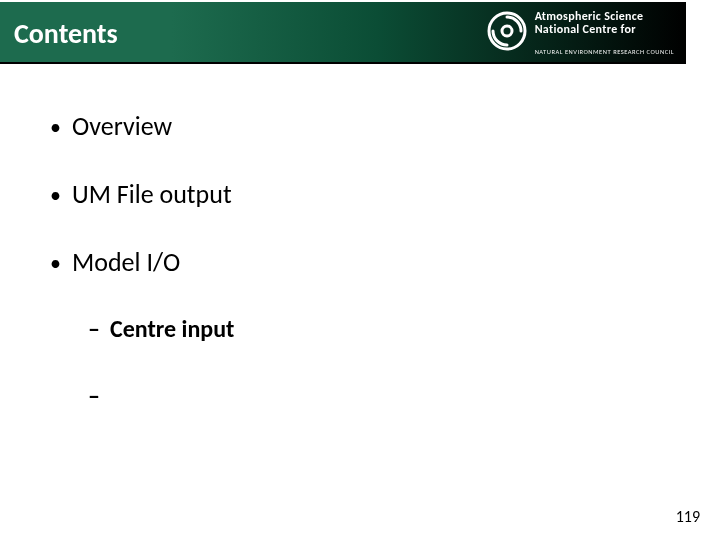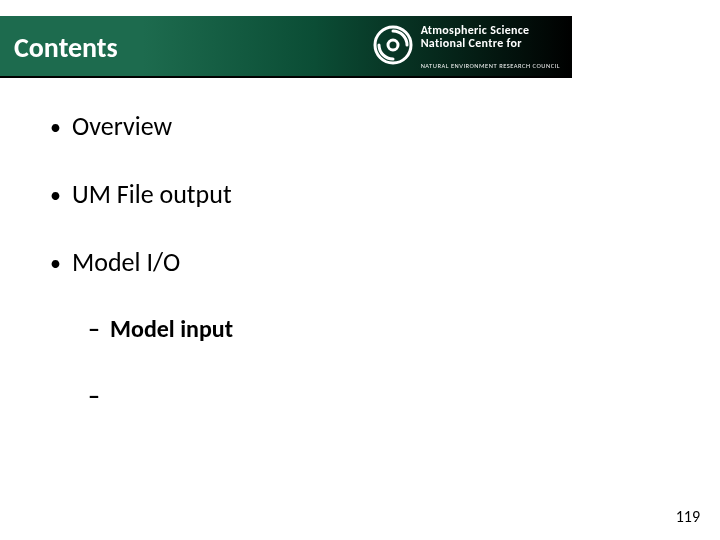--- a/index.html
+++ b/index.html
@@ -12,23 +12,23 @@
     overflow: hidden;
     position: relative;
   }
   .slide {
     width: 720px;
     height: 540px;
     position: relative;
   }
   .header-bar {
     position: absolute;
-    top: 16px;
+    top: 2px;
     left: 0;
-    width: 572px;
+    width: 686px;
     height: 60px;
     background: linear-gradient(to right, #1d6b4e 0%, #1d6b4e 25%, #0b4d35 55%, #000000 100%);
     border-bottom: 2px solid #000000;
   }
   .header-title {
     position: absolute;
     left: 14px;
     top: 14px;
     color: #ffffff;
     font-size: 28px;
@@ -139,21 +139,21 @@
       <span class="txt">UM File output</span>
     </div>
 
     <div class="bullet-l1">
       <span class="dot">•</span>
       <span class="txt"> Model I/O</span>
     </div>
 
     <div class="bullet-l2">
       <span class="dash">–</span>
-      <span>Model input</span>
+      <span>Centre input</span>
     </div>
 
     <div class="bullet-l2">
       <span class="dash">–</span>
     </div>
 
   </div>
 
   <div class="page-num">119</div>
 

